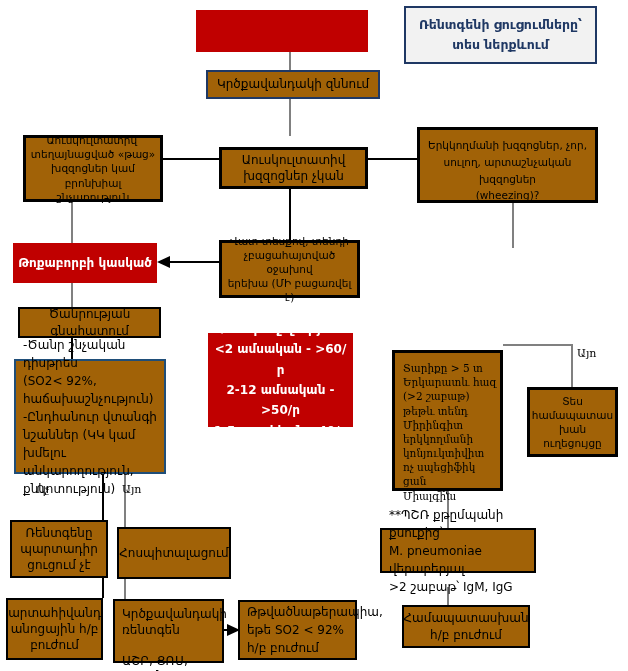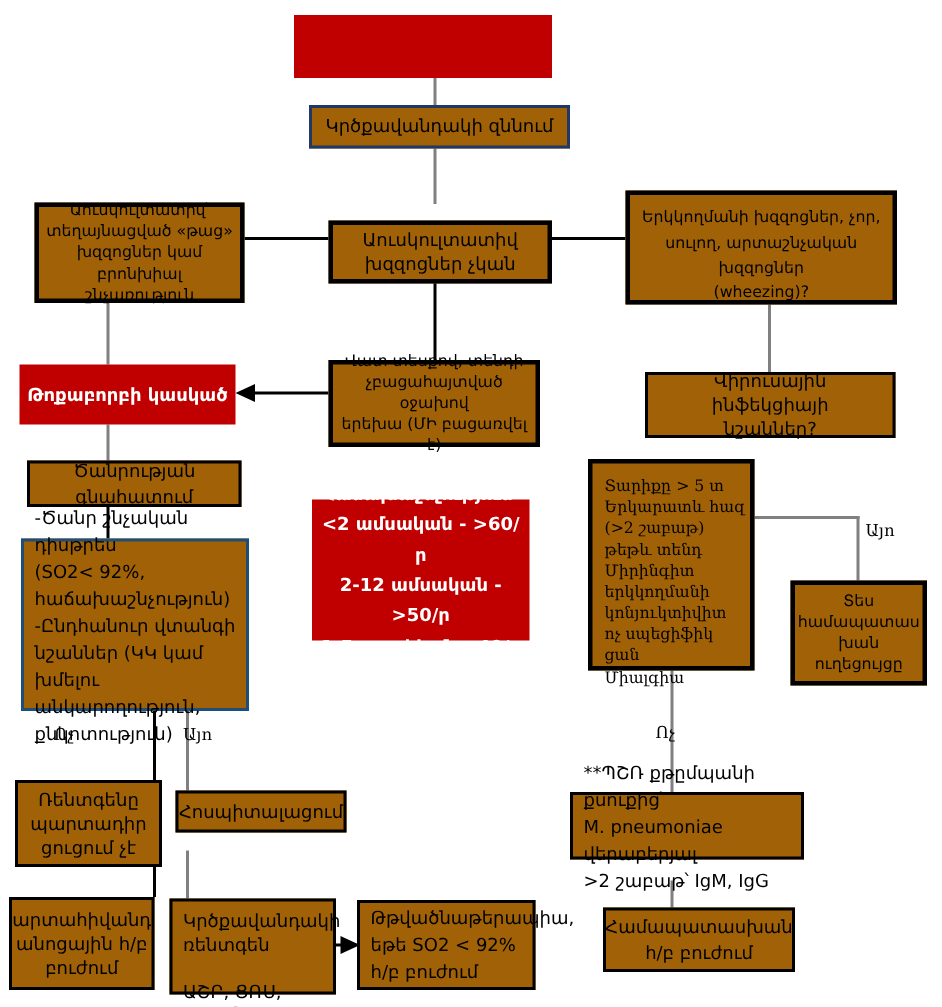--- a/index.html
+++ b/index.html
@@ -25,21 +25,21 @@
     white-space:pre-line;
     padding:2px 4px;
   }
   .b3{border-width:3px;}
   .navy{border-color:#1f3864;}
   .blue{border-color:#1f4e79;}
   .red{background:#c00000;border:none;color:#ffffff;font-weight:bold;}
   .grayfill{background:#f2f2f2;}
   .leftalign{justify-content:flex-start;text-align:left;align-items:center;}
   .topalign{align-items:flex-start;}
-  .serif{font-family:"DejaVu Serif",serif;}
+  .serif{font-family:"DejaVu Serif",serif;margin-top:44px;}
   .label{
     position:absolute;
     font-family:"DejaVu Serif",serif;
     font-size:11px;
     color:#000000;
     white-space:nowrap;
     text-align:right;
   }
   .vline{position:absolute;width:2px;}
   .hline{position:absolute;height:2px;}
@@ -90,20 +90,22 @@
   <div class="hline blk" style="left:224px;top:629px;width:6px"></div>
   <div class="arrow-r" style="left:227px;top:624px"></div>
 
   <div class="label" style="left:36px;top:483px">Ոչ</div>
   <div class="label" style="left:122px;top:483px">Այո</div>
   <div class="label" style="left:577px;top:347px">Այո</div>
   <div class="label" style="left:437px;top:482px">Ոչ</div>
 
   <div class="box red" style="left:196px;top:10px;width:172px;height:42px"></div>
 
+  <div class="box navy grayfill t-title" style="left:404px;top:6px;width:193px;height:58px">Ռենտգենի ցուցումները՝
+տես ներքևում</div>
 
   <div class="box navy t-big" style="left:206px;top:70px;width:174px;height:29px">Կրծքավանդակի զննում</div>
 
   <div class="box b3" style="left:23px;top:135px;width:140px;height:67px">Աուսկուլտատիվ՝
 տեղայնացված «թաց»
 խզզոցներ կամ բրոնխիալ
 շնչառություն</div>
 
   <div class="box b3 t-big" style="left:219px;top:147px;width:149px;height:42px">Աուսկուլտատիվ
 խզզոցներ չկան</div>
@@ -111,22 +113,20 @@
   <div class="box b3 lh16 topalign" style="left:417px;top:127px;width:181px;height:76px;padding-top:7px">Երկկողմանի խզզոցներ, չոր,
 սուլող, արտաշնչական խզզոցներ
 (wheezing)?</div>
 
   <div class="box red t-big" style="left:13px;top:243px;width:144px;height:40px">Թոքաբորբի կասկած</div>
 
   <div class="box b3" style="left:219px;top:240px;width:141px;height:58px">Վատ տեսքով, տենդի
 չբացահայտված օջախով
 երեխա (ՄԻ բացառվել է)</div>
 
-  <div class="box t-big" style="left:430px;top:248px;width:167px;height:44px">Վիրուսային ինֆեկցիայի
-նշաններ?</div>
 
   <div class="box t-big" style="left:18px;top:307px;width:143px;height:31px">Ծանրության գնահատում</div>
 
   <div class="box blue leftalign lh15 t-big" style="left:14px;top:359px;width:152px;height:115px;padding-left:7px">-Ծանր շնչական դիսթրես
 (SO2&lt; 92%,
 հաճախաշնչություն)
 -Ընդհանուր վտանգի
 նշաններ (ԿԿ կամ խմելու
 անկարողություն,
 քնկոտություն)</div>
@@ -148,21 +148,21 @@
 
   <div class="box b3" style="left:527px;top:387px;width:91px;height:70px">Տես
 համապատաս
 խան
 ուղեցույցը</div>
 
   <div class="box t-big" style="left:10px;top:520px;width:98px;height:58px">Ռենտգենը
 պարտադիր
 ցուցում չէ</div>
 
-  <div class="box t-big" style="left:117px;top:527px;width:114px;height:28px">Հոսպիտալացում</div>
+  <div class="box t-big" style="left:117px;top:527px;width:114px;height:52px">Հոսպիտալացում</div>
 
   <div class="box t-big" style="left:6px;top:598px;width:97px;height:62px">արտահիվանդ
 անոցային հ/բ
 բուժում</div>
 
   <div class="box leftalign topalign t-big" style="left:113px;top:599px;width:111px;height:64px;padding:6px 2px 2px 7px;line-height:1.3">Կրծքավանդակի
 ռենտգեն
 
 ԱՇԲ, ՑՌՍ, արյան</div>
 

